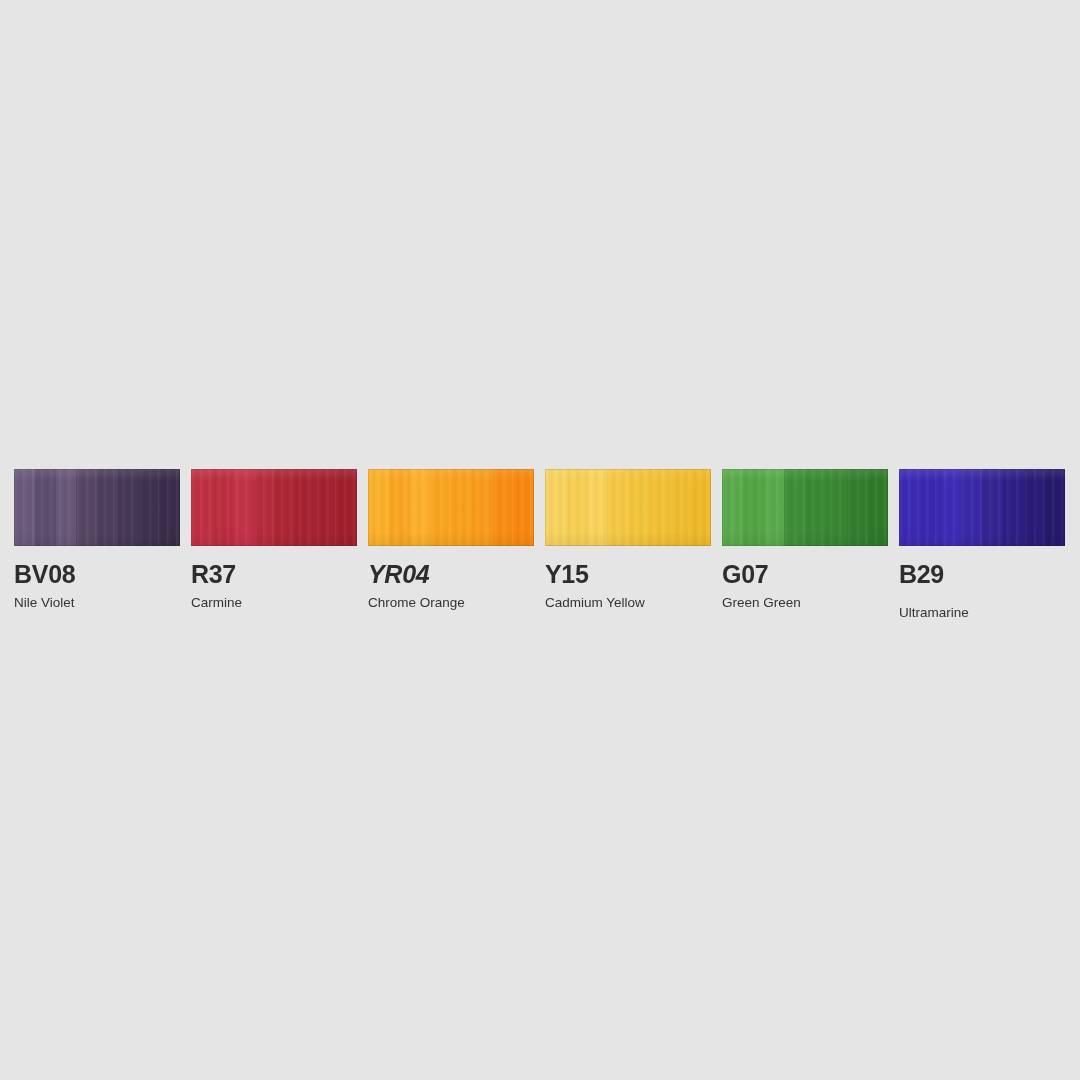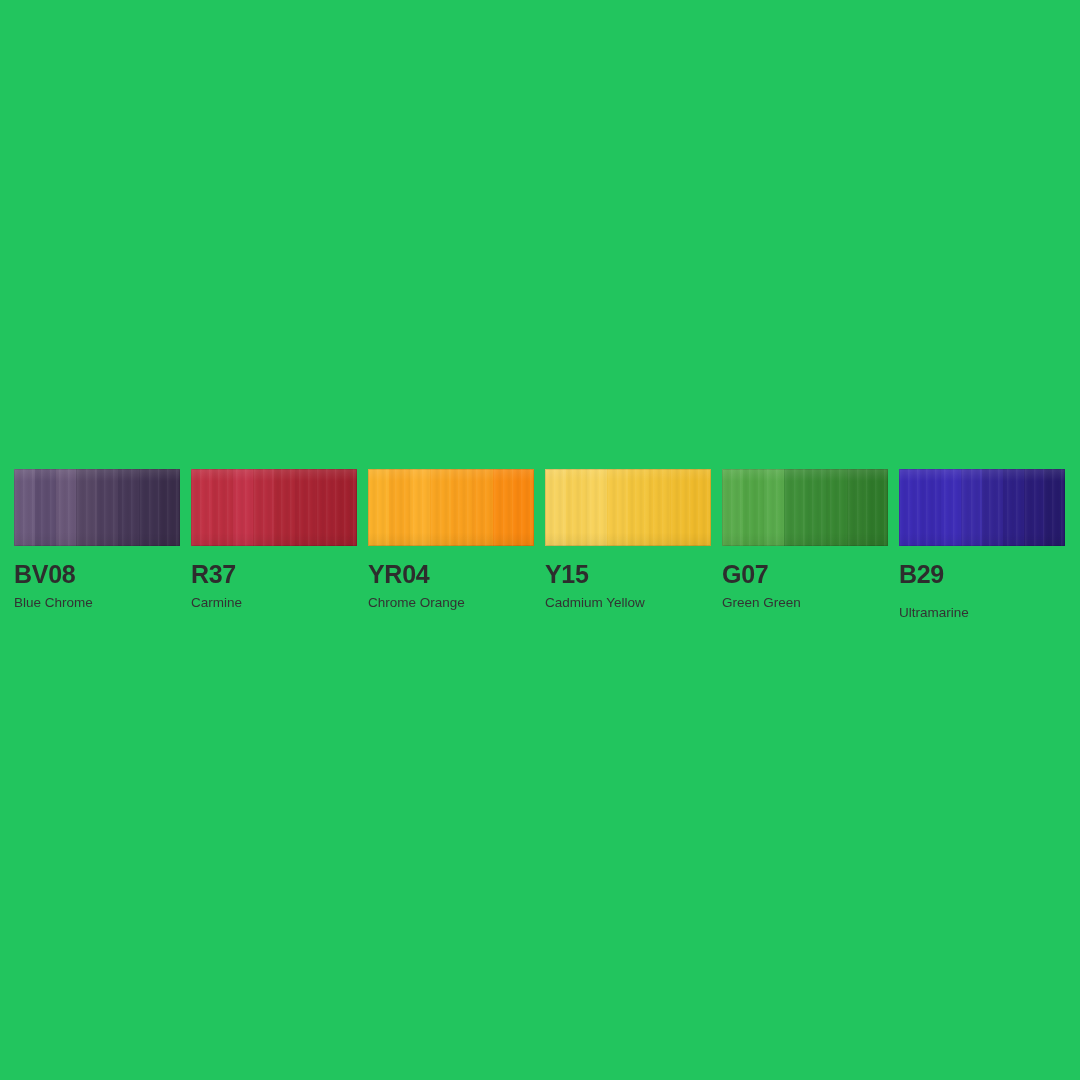--- a/index.html
+++ b/index.html
@@ -15,21 +15,21 @@
     font-family: "Liberation Sans", sans-serif;
     -webkit-font-smoothing: antialiased;
   }
 
   #swatch-board {
     position: absolute;
     left: 0;
     top: 0;
     width: 1080px;
     height: 1080px;
-    background: #22c55e;
+    background: #e5e5e5;
   }
 
   #swatch-row {
     position: absolute;
     left: 14px;
     top: 469px;
     width: 1052px;
     height: 150px;
     display: flex;
     flex-direction: row;
@@ -122,21 +122,21 @@
             <i style="background: rgb(87, 71, 101);"></i>
             <i style="background: rgb(78, 63, 94);"></i>
             <i style="background: rgb(70, 56, 87);"></i>
             <i style="background: rgb(63, 50, 80);"></i>
             <i style="background: rgb(58, 45, 74);"></i>
           </div>
           <div class="chip-grain"></div>
           <div class="chip-edge"></div>
         </div>
         <div class="swatch-code" style="color: rgb(45, 45, 45);">BV08</div>
-        <div class="swatch-name" style="color: rgb(51, 51, 51);">Blue Chrome</div>
+        <div class="swatch-name" style="color: rgb(51, 51, 51);">Nile Violet</div>
       </div>
       <div class="swatch-cell">
         <div class="swatch-chip" style="background: rgb(176, 42, 56);">
           <div class="chip-bands">
             <i style="background: rgb(192, 49, 68);"></i>
             <i style="background: rgb(187, 46, 64);"></i>
             <i style="background: rgb(195, 51, 73);"></i>
             <i style="background: rgb(182, 44, 62);"></i>
             <i style="background: rgb(173, 39, 54);"></i>
             <i style="background: rgb(168, 36, 51);"></i>
@@ -157,21 +157,21 @@
             <i style="background: rgb(252, 176, 44);"></i>
             <i style="background: rgb(249, 165, 33);"></i>
             <i style="background: rgb(249, 160, 30);"></i>
             <i style="background: rgb(249, 156, 28);"></i>
             <i style="background: rgb(249, 141, 19);"></i>
             <i style="background: rgb(249, 136, 15);"></i>
           </div>
           <div class="chip-grain"></div>
           <div class="chip-edge"></div>
         </div>
-        <div class="swatch-code" style="color: rgb(45, 45, 45);">YR04</div>
+        <div class="swatch-code" style="color: rgb(45, 45, 45); font-style: italic;">YR04</div>
         <div class="swatch-name" style="color: rgb(51, 51, 51); text-align: center;">Chrome Orange</div>
       </div>
       <div class="swatch-cell">
         <div class="swatch-chip" style="background: rgb(246, 200, 63);">
           <div class="chip-bands">
             <i style="background: rgb(247, 211, 96);"></i>
             <i style="background: rgb(246, 207, 84);"></i>
             <i style="background: rgb(248, 211, 92);"></i>
             <i style="background: rgb(245, 201, 69);"></i>
             <i style="background: rgb(243, 197, 60);"></i>

